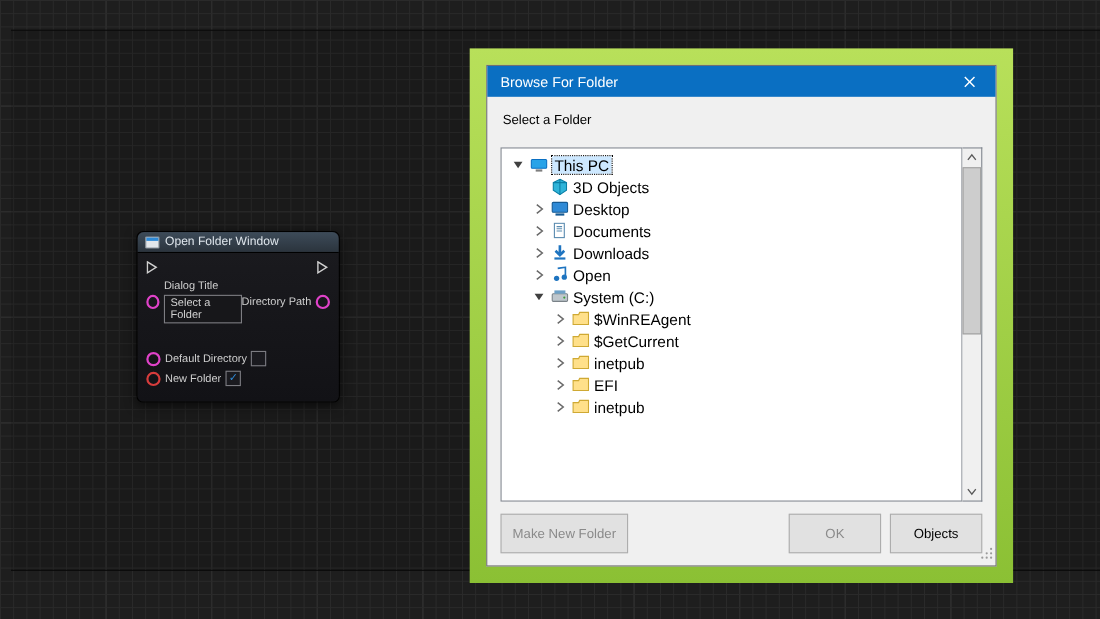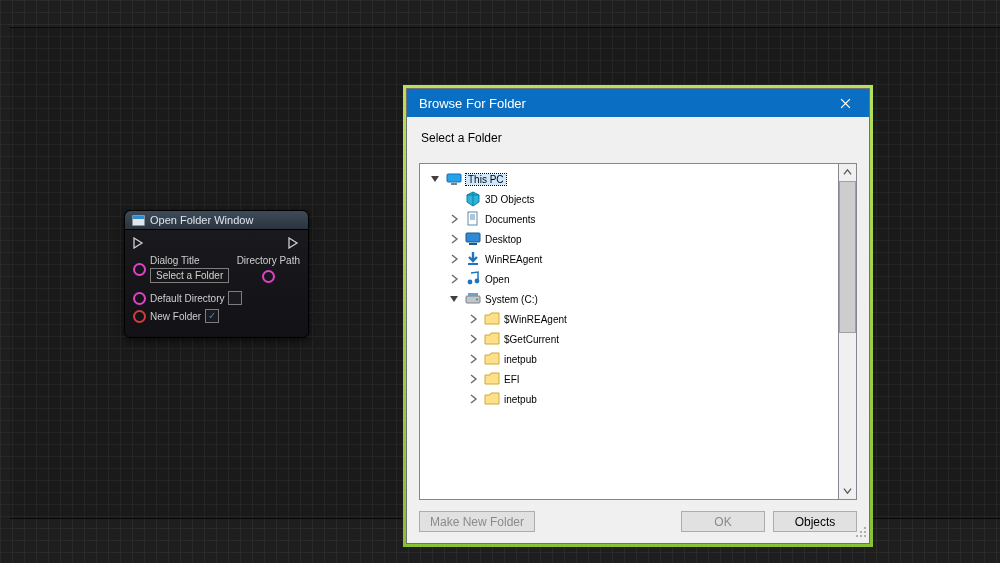--- a/index.html
+++ b/index.html
@@ -38,53 +38,53 @@
   color:#dfe6ec;font-size:11px;
 }
 .node-ico{width:11px;height:9px;background:#e2e6ea;border:1px solid #8c949b;border-radius:1px;position:relative;}
 .node-ico::before{content:"";position:absolute;left:0;right:0;top:0;height:3px;background:#2f8ad6;}
 .node-body{padding:7px 8px 10px;}
 .exec-row{display:flex;justify-content:space-between;margin-bottom:6px;}
 .exec-pin{color:#cfcfcf;}
 .exec-pin svg{display:block;}
 .row{display:flex;align-items:center;justify-content:space-between;margin:4px 0;font-size:10px;}
 .left{display:flex;align-items:center;gap:4px;}
-.right{display:flex;align-items:center;gap:4px;flex-direction:column;}
+.right{display:flex;align-items:center;gap:4px;}
 .pin{width:9px;height:9px;border-radius:50%;border:2px solid;background:transparent;}
 .pin-magenta{border-color:#e042c9;}
 .pin-red{border-color:#d63c3c;}
 .inputbox{border:1px solid #7d7d82;padding:1px 5px;color:#d2d2d2;background:#17171a;font-size:10px;}
 .chk{width:12px;height:12px;border:1px solid #7c7c82;background:#1a1a1f;display:inline-flex;align-items:center;justify-content:center;}
 .chk.on{background:#1a1a1f;}
 .chk.on::after{content:"✓";color:#2f8ad6;font-size:10px;line-height:1;}
 .lbl{white-space:nowrap;}
 
 
-.dlg-wrap{position:absolute;left:403px;top:44px;width:464px;padding:3px;background:#9acd32;background:linear-gradient(#b8e05a,#8bc034);margin-top:41px;}
+.dlg-wrap{position:absolute;left:427px;top:44px;width:464px;padding:15px;background:#9acd32;background:linear-gradient(#b8e05a,#8bc034);}
 .dlg{background:#f0f0f0;border:1px solid #707070;display:flex;flex-direction:column;height:454px;}
 .titlebar{display:flex;align-items:center;justify-content:space-between;background:#0a6fc2;color:#fff;height:28px;padding:0 2px 0 12px;font-size:13px;}
 .closebtn{width:44px;height:28px;display:flex;align-items:center;justify-content:center;color:#fff;}
 .closebtn svg{stroke:#fff;}
 .inst{padding:14px 14px 18px;color:#000;font-size:12px;}
 .treewrap{position:relative;margin:0 12px;flex:1;display:flex;}
-.tree{flex:1;border:1px solid #828790;background:#fff;overflow:hidden;color:#000;font-size:10px;padding:5px 0 0 4px;}
+.tree{flex:1;border:1px solid #828790;background:#fff;overflow:hidden;color:#000;font-size:14px;padding:5px 0 0 4px;}
 .scroll{width:17px;border:1px solid #828790;border-left:none;background:#f0f0f0;display:flex;flex-direction:column;align-items:center;}
 .scroll .arr{height:17px;width:100%;display:flex;align-items:center;justify-content:center;color:#5a5a5a;}
 .scroll .thumb{width:15px;background:#cdcdcd;border:1px solid #a0a0a0;margin:0 0;}
 
 .item{display:flex;align-items:center;height:20px;gap:4px;white-space:nowrap;}
 .tw{width:14px;height:14px;display:flex;align-items:center;justify-content:center;color:#5a5a5a;}
 .tw.none{visibility:hidden;}
 .ind{display:inline-block;}
 .ico{width:16px;height:16px;flex:0 0 16px;}
 .sel{background:#cde8ff;outline:1px dotted #000;padding:0 2px;}
 
 .btns{display:flex;gap:8px;justify-content:flex-end;padding:11px 12px 11px 12px;align-items:center;position:relative;}
 .btns .left-btn{margin-right:auto;}
-.wbtn{min-width:84px;height:21px;border:1px solid #adadad;background:#e1e1e1;color:#000;font:inherit;padding:0 10px;}
+.wbtn{min-width:84px;height:36px;border:1px solid #adadad;background:#e1e1e1;color:#000;font:inherit;padding:0 10px;}
 .wbtn.disabled{color:#8a8a8a;}
 .grip{position:absolute;right:2px;bottom:2px;color:#9a9a9a;}
 </style>
 </head>
 <body>
 
 <div class="bg-grid"></div>
 <div class="bg-band"></div>
 
 <div class="node">
@@ -113,21 +113,21 @@
           <span class="lbl">Dialog Title</span>
           <span class="inputbox">Select a Folder</span>
         </span>
       </span>
       <span class="right">
         <span class="lbl">Directory Path</span>
         <span class="pin pin-magenta"></span>
       </span>
     </div>
 
-    <div class="row" style="margin-top:8px;">
+    <div class="row" style="margin-top:25px;">
       <span class="left">
         <span class="pin pin-magenta"></span>
         <span class="lbl">Default Directory</span>
         <span class="chk"></span>
       </span>
     </div>
 
     <div class="row">
       <span class="left">
         <span class="pin pin-red"></span>
@@ -175,52 +175,52 @@
             <span>3D Objects</span>
           </div>
           <div class="item">
             <span class="ind" style="width: 19px;"></span>
             <span class="tw">
               <svg width="10" height="10" viewBox="0 0 10 10">
                 <path d="M3 1 L8 5 L3 9" fill="none" stroke="#6a6a6a" stroke-width="1.4"></path>
               </svg>
             </span>
             <span class="ico"><svg width="16" height="16" viewBox="0 0 16 16">
+                <rect x="1" y="2" width="14" height="9" rx="1" fill="#2f8ad6" stroke="#155a93"></rect>
+                <rect x="4" y="12" width="8" height="2" fill="#155a93"></rect>
+              </svg></span>
+            <span>Desktop</span>
+          </div>
+          <div class="item">
+            <span class="ind" style="width: 19px;"></span>
+            <span class="tw">
+              <svg width="10" height="10" viewBox="0 0 10 10">
+                <path d="M3 1 L8 5 L3 9" fill="none" stroke="#6a6a6a" stroke-width="1.4"></path>
+              </svg>
+            </span>
+            <span class="ico"><svg width="16" height="16" viewBox="0 0 16 16">
                 <rect x="3" y="1" width="9" height="13" fill="#fff" stroke="#5a8bb0"></rect>
                 <line x1="5" y1="4" x2="10" y2="4" stroke="#5a8bb0"></line>
                 <line x1="5" y1="6" x2="10" y2="6" stroke="#5a8bb0"></line>
                 <line x1="5" y1="8" x2="10" y2="8" stroke="#5a8bb0"></line>
               </svg></span>
             <span>Documents</span>
           </div>
           <div class="item">
             <span class="ind" style="width: 19px;"></span>
             <span class="tw">
               <svg width="10" height="10" viewBox="0 0 10 10">
                 <path d="M3 1 L8 5 L3 9" fill="none" stroke="#6a6a6a" stroke-width="1.4"></path>
               </svg>
             </span>
             <span class="ico"><svg width="16" height="16" viewBox="0 0 16 16">
-                <rect x="1" y="2" width="14" height="9" rx="1" fill="#2f8ad6" stroke="#155a93"></rect>
-                <rect x="4" y="12" width="8" height="2" fill="#155a93"></rect>
-              </svg></span>
-            <span>Desktop</span>
-          </div>
-          <div class="item">
-            <span class="ind" style="width: 19px;"></span>
-            <span class="tw">
-              <svg width="10" height="10" viewBox="0 0 10 10">
-                <path d="M3 1 L8 5 L3 9" fill="none" stroke="#6a6a6a" stroke-width="1.4"></path>
-              </svg>
-            </span>
-            <span class="ico"><svg width="16" height="16" viewBox="0 0 16 16">
                 <path d="M8 1 L8 9 M4 6 L8 10 L12 6" stroke="#1e74c0" stroke-width="2.4" fill="none"></path>
                 <rect x="3" y="12" width="10" height="2" fill="#1e74c0"></rect>
               </svg></span>
-            <span>WinREAgent</span>
+            <span>Downloads</span>
           </div>
           <div class="item">
             <span class="ind" style="width: 19px;"></span>
             <span class="tw">
               <svg width="10" height="10" viewBox="0 0 10 10">
                 <path d="M3 1 L8 5 L3 9" fill="none" stroke="#6a6a6a" stroke-width="1.4"></path>
               </svg>
             </span>
             <span class="ico"><svg width="16" height="16" viewBox="0 0 16 16">
                 <path d="M6 2 L13 1 L13 10" fill="none" stroke="#1e74c0" stroke-width="1.5"></path>

